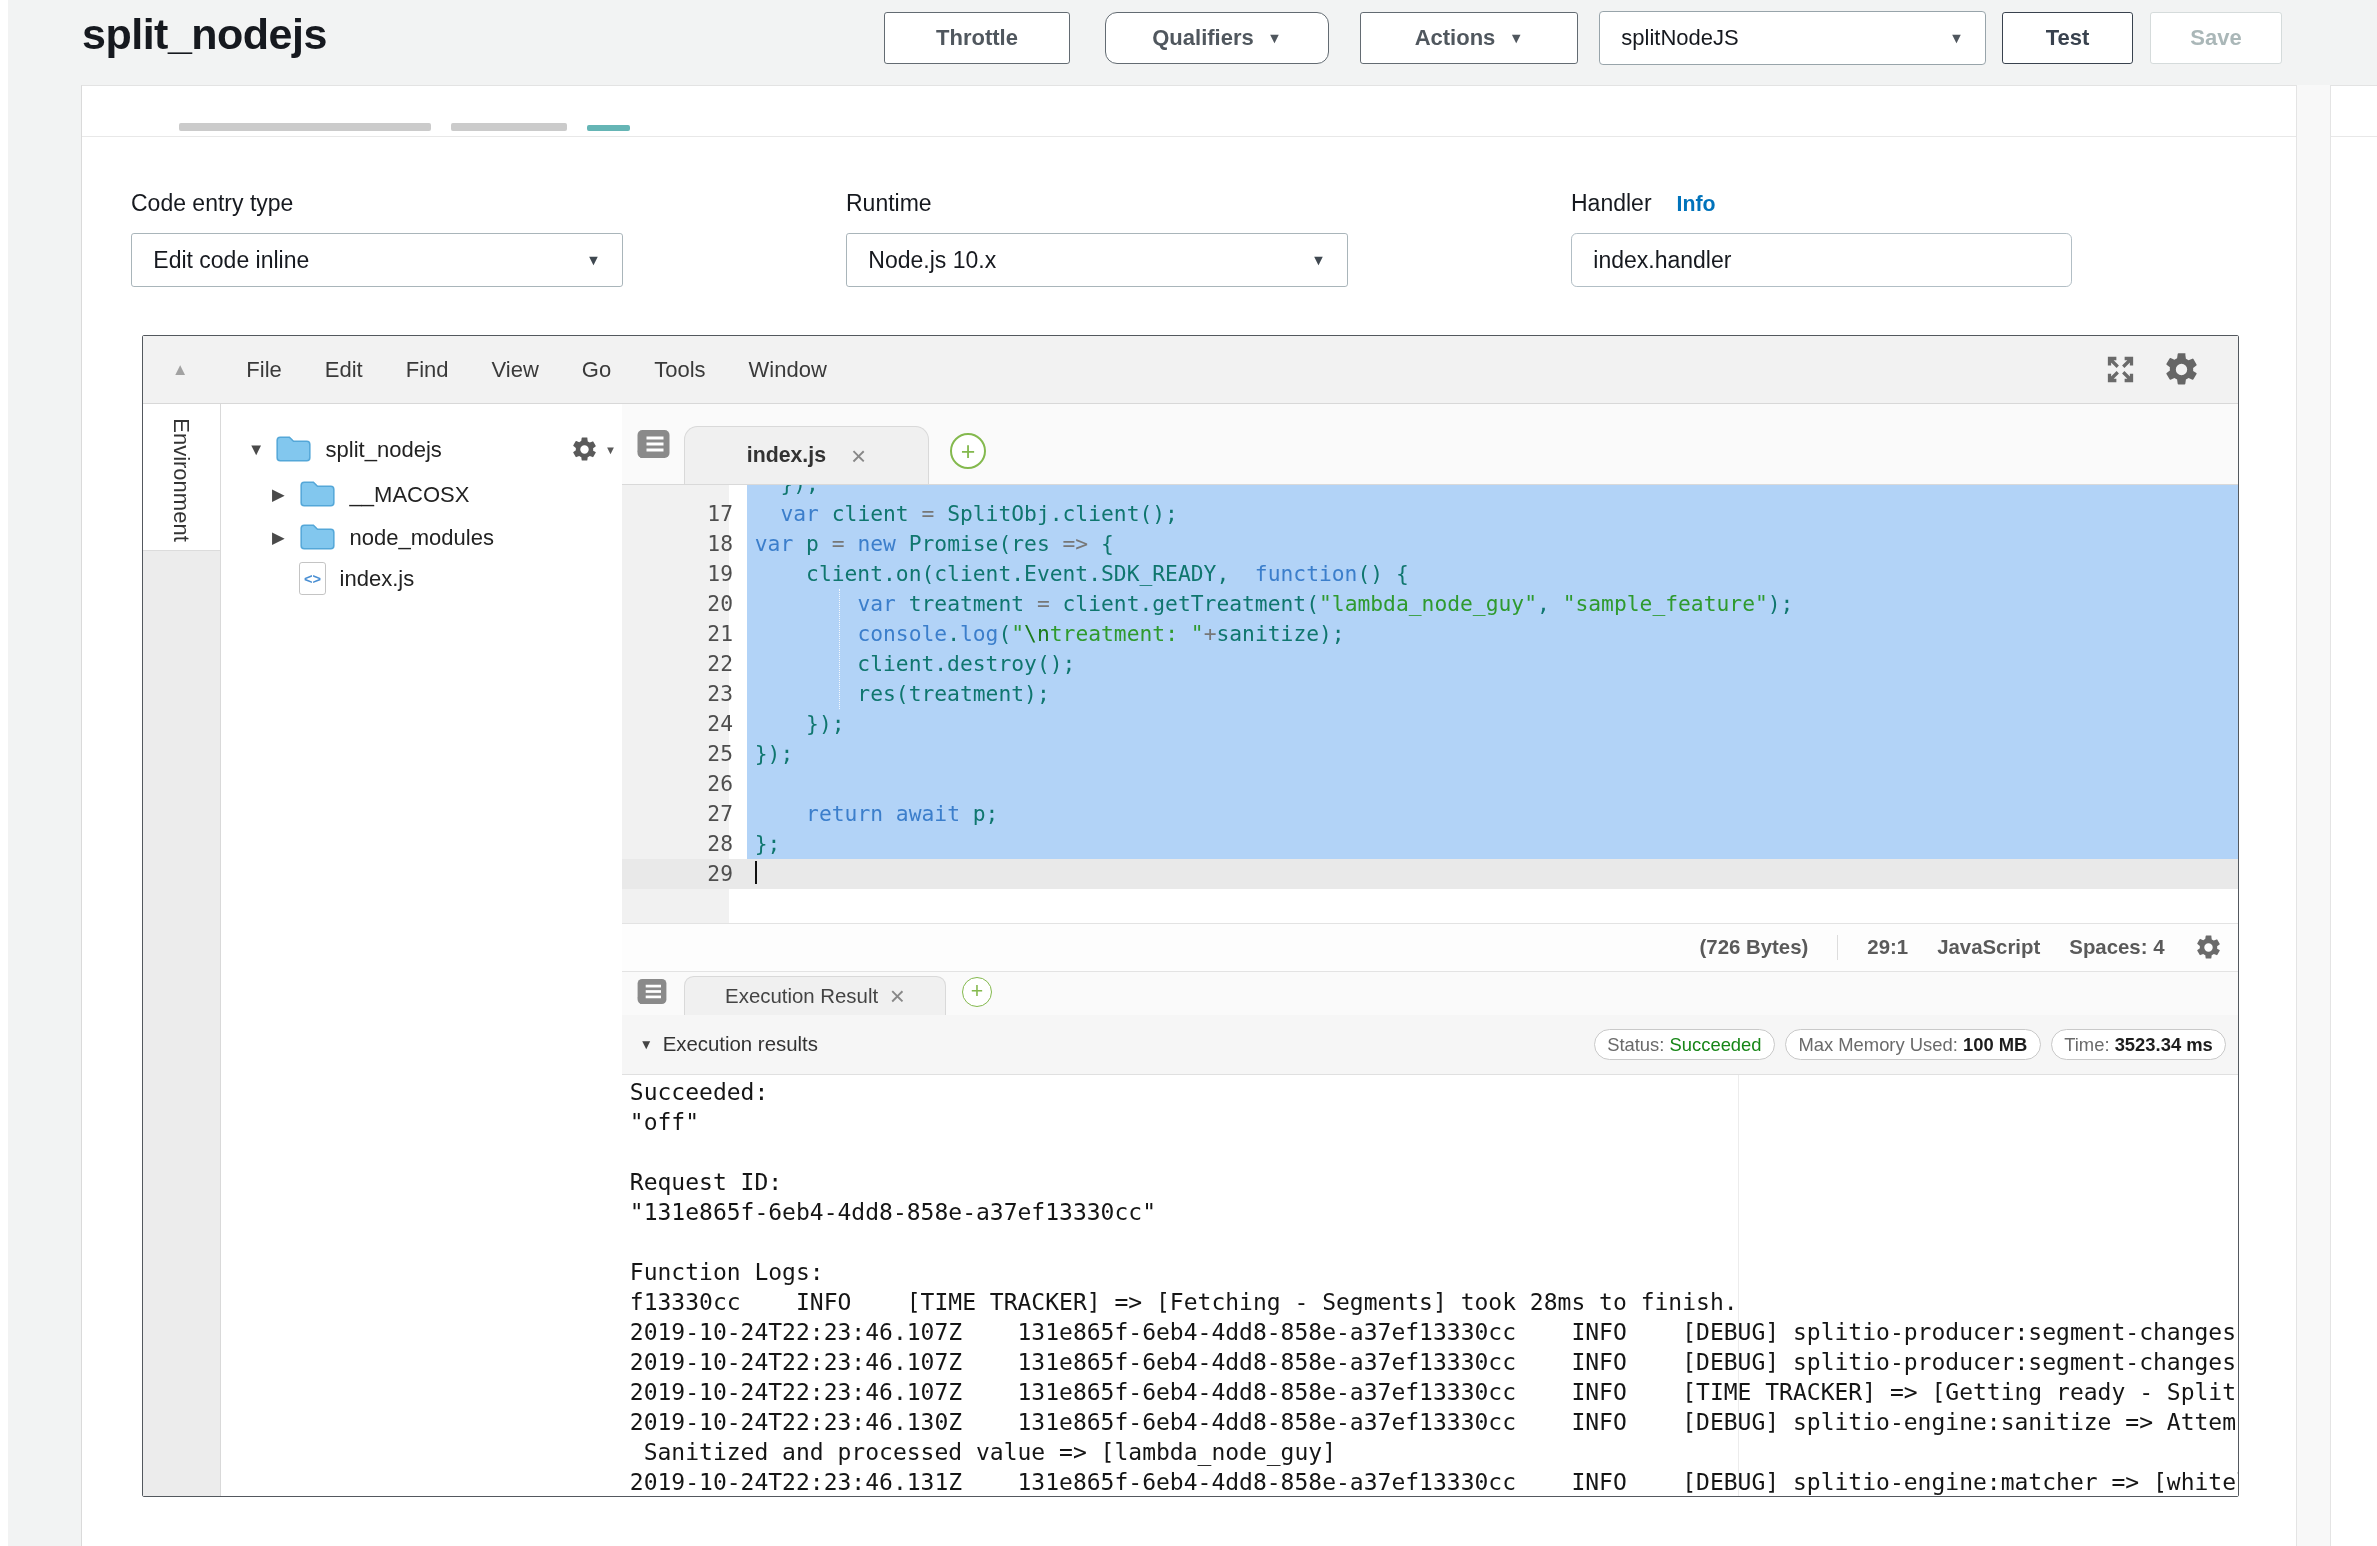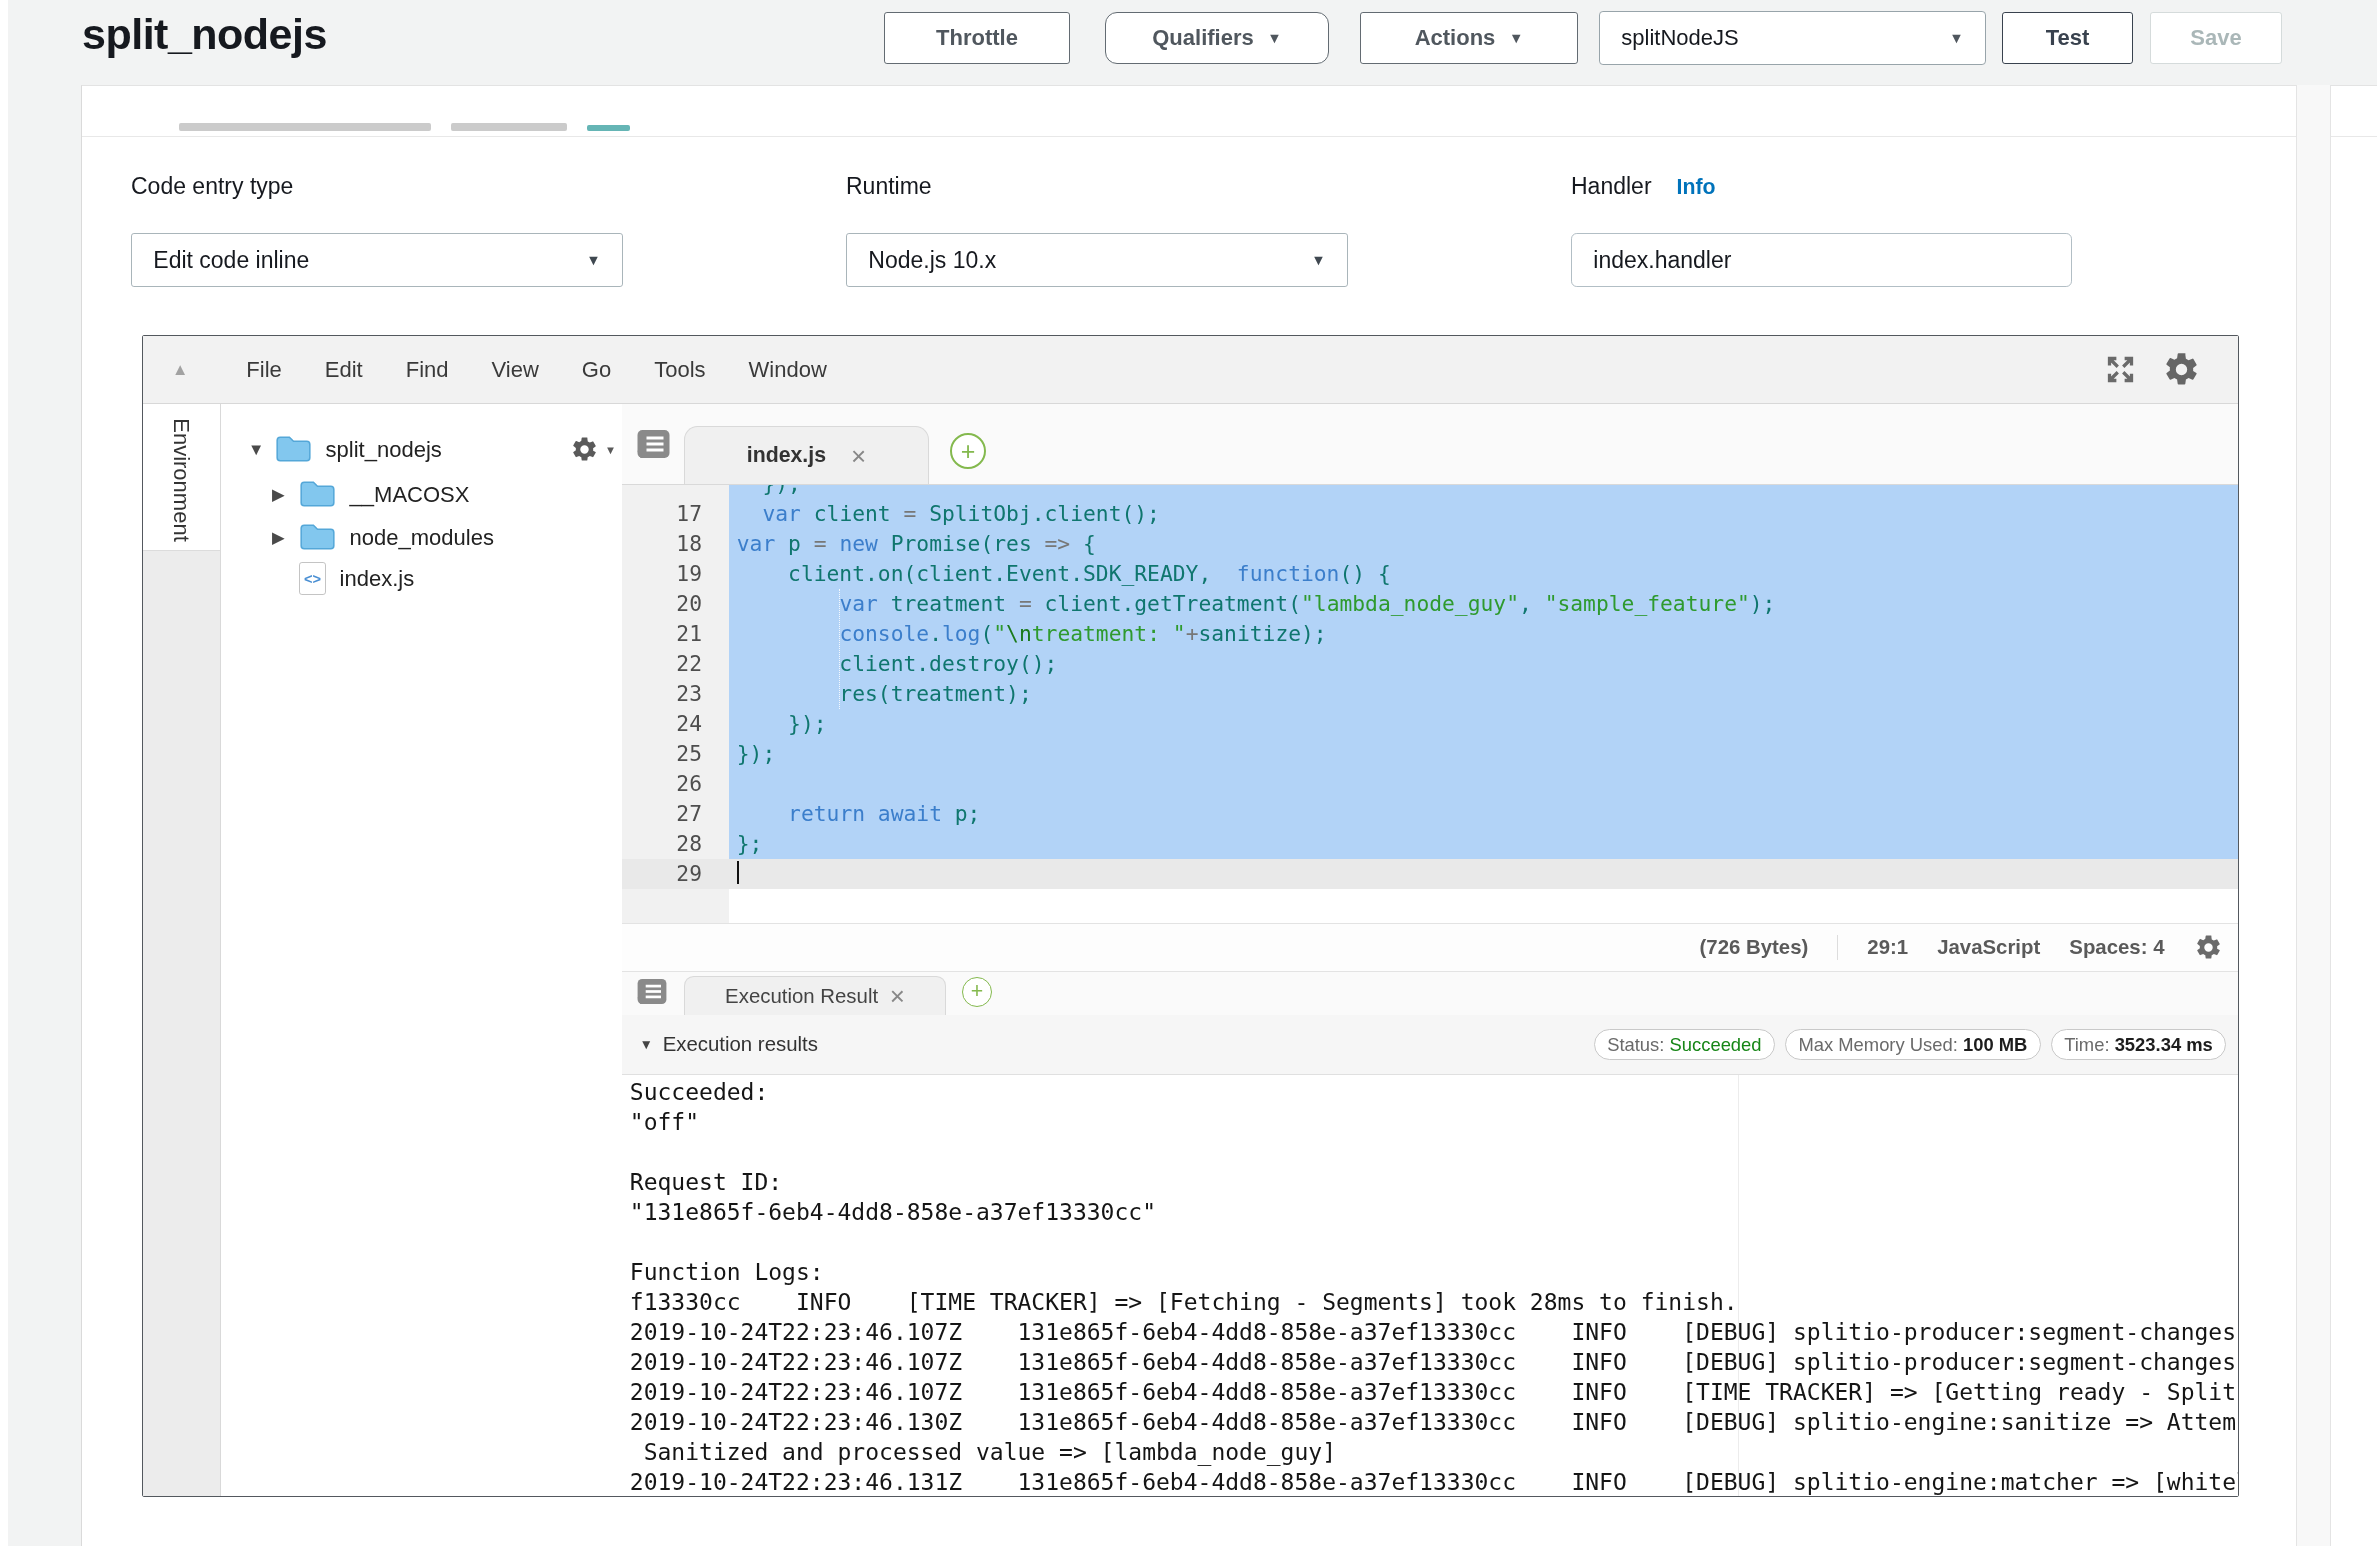--- a/index.html
+++ b/index.html
@@ -20,21 +20,21 @@
   #btn-test{left:2002px;width:131px;border-color:#39424e;color:#39424e;}
   #btn-save{left:2150px;width:132px;border-color:#d5dbdb;color:#aab7b8;cursor:default;}
   .sliver-left{left:0;top:0;width:7.8px;height:1547px;background:#fff;}
   
   .card{left:81px;top:85px;width:2297px;height:1461px;background:#fff;border-left:1px solid #dadada;border-top:1px solid #e3e3e3;box-sizing:border-box;}
   .sliver-row{left:0;top:0;right:0;height:50px;border-bottom:1px solid #e8e8e8;}
   .smudge{position:absolute;top:37px;height:7.8px;background:#979797;opacity:.5;border-radius:1.9px;}
   .sm1{left:97px;width:252px;} .sm2{left:369px;width:116px;}
   .smteal{position:absolute;top:39px;left:505px;width:43px;height:5.8px;background:#3fa3a3;opacity:.8;border-radius:1.9px;}
   
-  .flabel{top:87px;font-size:23px;color:#16191f;}
+  .flabel{top:104px;font-size:23px;color:#16191f;}
   .ffield{top:147px;height:54px;background:#fff;border:1px solid #a9b5ba;border-radius:2.9px;box-sizing:border-box;
           display:flex;align-items:center;justify-content:space-between;padding:0 21.3px;font-size:23px;color:#16191f;}
   .ffield .dd{font-size:14.6px;color:#3f4850;}
   .c1{left:49px;} .c2{left:764px;} .c3{left:1489px;}
   #fld-codeentry{width:492px;} #fld-runtime{width:502px;}
   #fld-handler{width:501px;border-radius:5.8px;border-color:#b2bec5;justify-content:flex-start;}
   .info{color:#0073bb;font-weight:700;font-size:21.3px;margin-left:25px;cursor:pointer;}
   
   .editor{left:60px;top:249px;width:2097px;height:1162px;background:#fff;border:1.9px solid #53585e;border-radius:1.9px;box-sizing:border-box;}
   .menubar{left:0;top:0;right:0;height:68px;background:#f2f2f2;border-bottom:1px solid #d8d8d8;
@@ -73,21 +73,21 @@
   .tab .close{font-size:26px;color:#888;cursor:pointer;line-height:1;}
   #tab-index{width:245px;}
   .plusbtn{position:absolute;display:flex;align-items:center;justify-content:center;
            border:2.4px solid #84b94e;border-radius:50%;color:#84b94e;cursor:pointer;background:#fff;}
   #plus-code{left:328px;top:29px;width:32px;height:32px;font-size:25px;}
   
   .code{position:absolute;left:0;right:0;top:81px;height:439px;overflow:hidden;background:#fff;}
   .gutterbg{position:absolute;left:0;top:0;bottom:0;width:107px;background:#f1f1f1;}
   .codelines{position:absolute;left:0;right:0;top:-16.5px;}
   .crow{display:flex;height:30px;line-height:30px;font-family:"DejaVu Sans Mono",monospace;font-size:21.3px;position:relative;}
-  .gut{width:107px;flex:none;text-align:right;padding-right:27px;box-sizing:border-box;color:#4e4e4e;font-size:21.3px;}
+  .gut{width:125px;flex:none;text-align:right;padding-right:14px;box-sizing:border-box;color:#4e4e4e;font-size:21.3px;}
   .ccode{flex:1;padding-left:7.8px;white-space:pre;color:#222;}
   .crow.sel .ccode{background:#b2d3f7;}
   .crow.active{background:#e9e9e9;}
   .tk-k{color:#3b7ecb;} .tk-s{color:#2e9a2e;} .tk-e{color:#1b7a1b;} .tk-o{color:#777;} .tk-p{color:#0f766e;margin-top:24px;}
   .cursor{display:inline-block;width:1.9px;height:23px;background:#111;vertical-align:-3.9px;}
   .indentguide{position:absolute;left:217px;top:104px;height:120px;width:0;border-left:1.9px dotted rgba(255,255,255,.85);}
   
   .statusbar{position:absolute;left:0;right:0;top:519px;height:49px;background:#fdfdfd;border-top:1px solid #e3e3e3;border-bottom:1px solid #e3e3e3;
              display:flex;align-items:center;justify-content:flex-end;gap:29px;padding-right:15.5px;box-sizing:border-box;
              font-size:20.4px;font-weight:700;color:#5a5a5a;}

